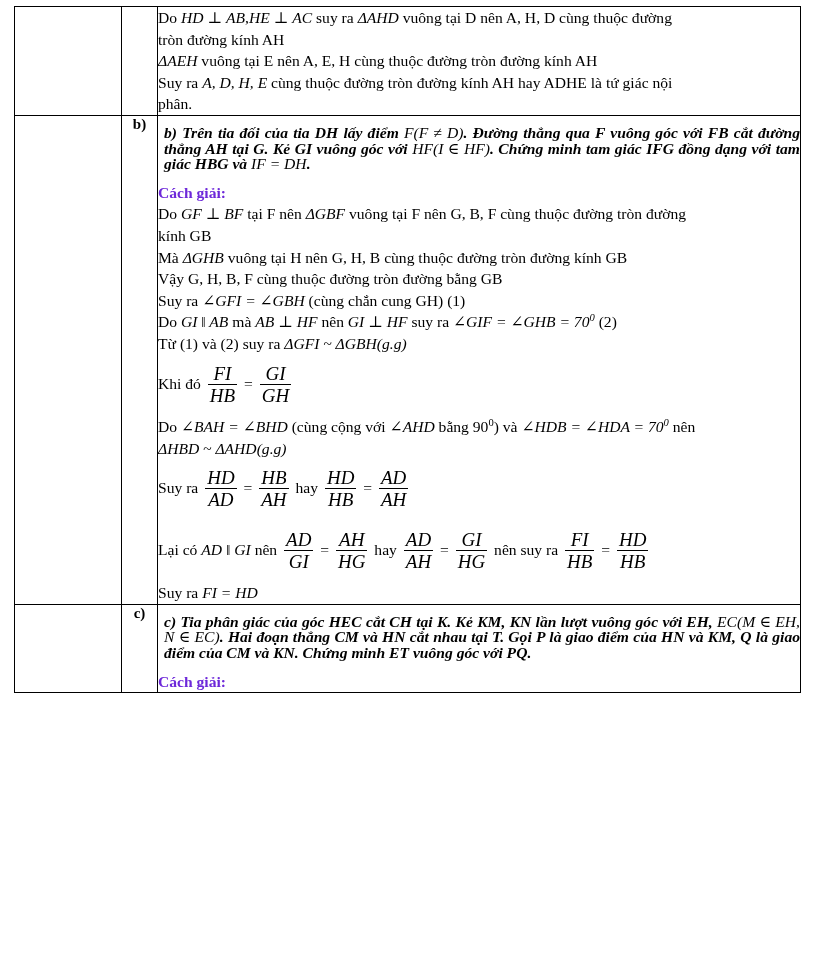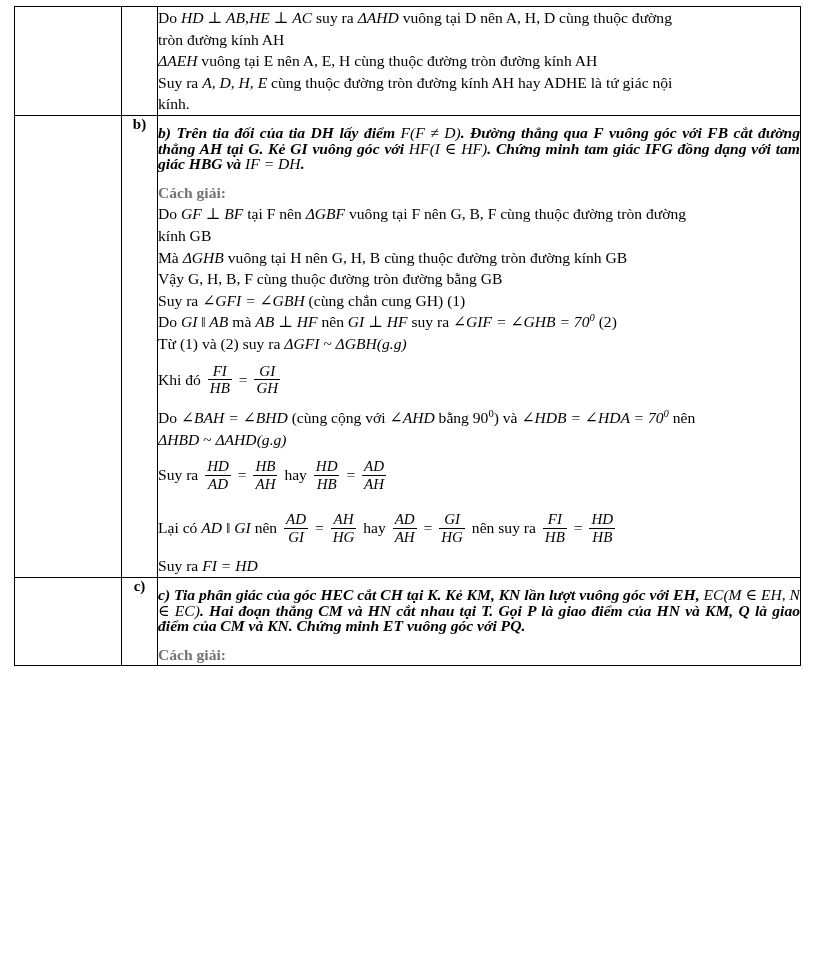--- a/index.html
+++ b/index.html
@@ -52,23 +52,24 @@
     margin: 0 0 0 0;
     padding: 3px 0 3px 0;
     text-align: justify;
     text-justify: inter-word;
     white-space: normal;
   }
   .line.tall { padding: 9px 0 9px 0; }
   .bolditalic {
     font-weight: bold;
     font-style: italic;
+    margin-left: 6px;
   }
   .redhead {
-    color: #737373;
+    color: #6d28d9;
     font-weight: bold;
     font-size: 15.6px;
     padding: 4px 0 3px 0;
     line-height: 1.0;
   }
   .mi {
     font-style: italic;
     font-family: "Liberation Serif", "DejaVu Serif", serif;
   }
   .mu {
@@ -77,21 +78,21 @@
   .sup {
     font-size: 0.68em;
     vertical-align: super;
     line-height: 0;
   }
   .frac {
     display: inline-block;
     vertical-align: middle;
     text-align: center;
     font-style: italic;
-    font-size: 15px;
+    font-size: 19px;
     line-height: 1.12;
     margin: 0 3px;
     position: relative;
     top: -1px;
   }
   .frac .num { display: block; padding: 0 2px; }
   .frac .den {
     display: block;
     padding: 0 2px;
     border-top: 1.1px solid #000;
@@ -123,21 +124,21 @@
           <div class="line">tròn đường kính AH</div>
 
           <div class="line">
             <span class="mi">ΔAEH</span><span class="mu"> vuông tại E nên A, E, H cùng thuộc đường tròn đường kính AH</span>
           </div>
 
           <div class="line">
             <span class="mu">Suy ra </span><span class="mi">A, D, H, E</span><span class="mu"> cùng thuộc đường tròn đường kính AH hay ADHE là tứ giác nội</span>
           </div>
 
-          <div class="line">kính.</div>
+          <div class="line">phân.</div>
 
         </td>
       </tr>
 
       <tr>
         <td class="col-blank"></td>
         <td class="col-label">b)</td>
         <td class="col-body">
 
           <div class="line tall bolditalic just">

